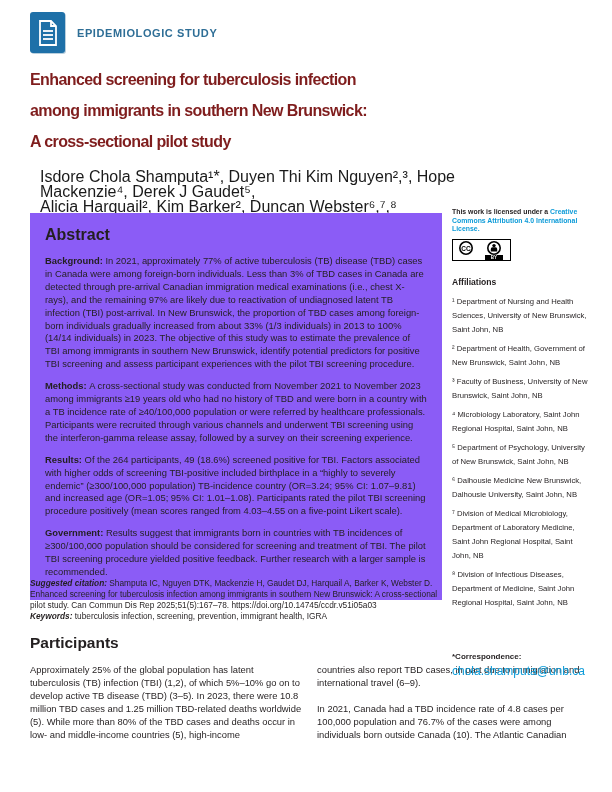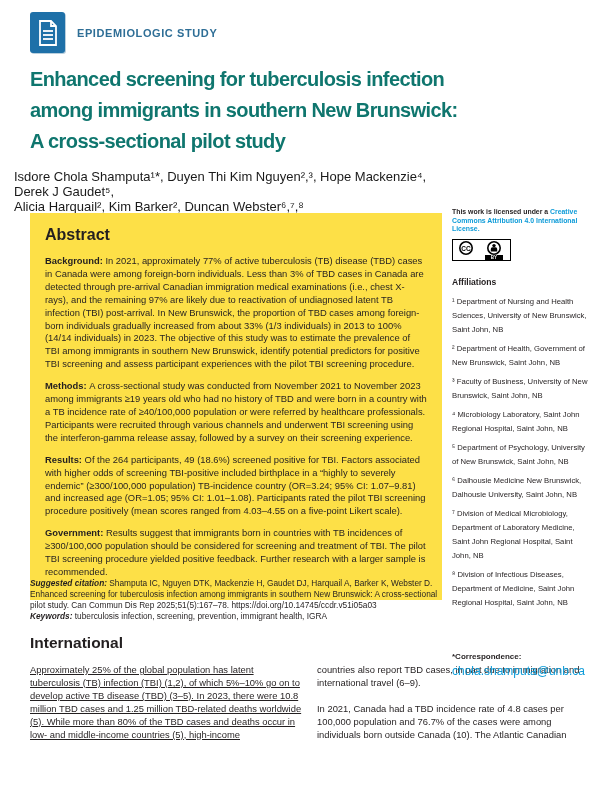--- a/index.html
+++ b/index.html
@@ -18,43 +18,43 @@
     display: flex; align-items: center; justify-content: center;
     box-shadow: 1px 1px 0 #b9cfdd;
   }
   .cat-label {
     margin-left: 12px; font-size: 11px; font-weight: bold;
     letter-spacing: 0.6px; color: #2e6e96;
   }
   
   .title-block { position: absolute; left: 30px; top: 64px; }
   .title-line {
-    font-size: 20px; font-weight: bold; letter-spacing: -0.6px;
-    line-height: 31px; white-space: nowrap; color: #0f766e;
+    font-size: 16px; font-weight: bold; letter-spacing: -0.6px;
+    line-height: 31px; white-space: nowrap; color: #7f1d1d;
   }
-  .authors { position: absolute; left: 14px; top: 169px; width: 430px;
-    font-size: 13px; line-height: 15px; color: #1a1a1a; }
+  .authors { position: absolute; left: 40px; top: 169px; width: 430px;
+    font-size: 16px; line-height: 15px; color: #1a1a1a; }
   
   .abstract-box {
     position: absolute; left: 30px; top: 213px; width: 412px; min-height: 358px;
-    background: #fde047; padding: 13px 15px 12px 15px;
+    background: #8b5cf6; padding: 13px 15px 12px 15px;
   }
   .abstract-heading { font-size: 16px; font-weight: bold; margin-bottom: 11px; }
   .abs-para { font-size: 9.4px; line-height: 12.9px; margin-bottom: 9px; text-align: left; }
   .abs-para b { font-weight: bold; }
   
   .citation { position: absolute; left: 30px; top: 578px; width: 415px;
     font-size: 8.3px; line-height: 11px; }
   .lead-bi { font-weight: bold; font-style: italic; }
   
   .intro { position: absolute; left: 30px; top: 634px; width: 558px; }
   .intro-heading { font-size: 15.5px; font-weight: bold; margin-bottom: 12px; }
   .intro-cols { display: flex; gap: 11px; }
   .intro-col { font-size: 9.4px; line-height: 12.9px; }
-  .intro-col.left  { width: 276px; text-decoration: underline; }
+  .intro-col.left  { width: 276px; }
   .intro-col.right { width: 271px; }
   .intro-col p { margin-bottom: 13px; }
   
   .sidebar { position: absolute; left: 452px; top: 208px; width: 136px; }
   .license { font-size: 6.9px; line-height: 8.6px; font-weight: bold; }
   .license a, .email a { color: #0d9bd8; text-decoration: none; }
   .cc-badge { margin-top: 5px; display: block; cursor: pointer; }
   .aff-heading { font-size: 8.6px; font-weight: bold; margin-top: 16px; margin-bottom: 8px; }
   .aff-item { font-size: 7.7px; line-height: 14px; margin-bottom: 5px; }
   .correspondence { margin-top: 42px; }
@@ -101,21 +101,21 @@
     <p class="abs-para"><b>Results: </b><span>Of the 264 participants, 49 (18.6%) screened positive for TBI. Factors associated with higher odds of screening TBI-positive included birthplace in a “highly to severely endemic” (≥300/100,000 population) TB-incidence country (OR=3.24; 95% CI: 1.07–9.81) and increased age (OR=1.05; 95% CI: 1.01–1.08). Participants rated the pilot TBI screening procedure positively (mean scores ranged from 4.03–4.55 on a five-point Likert scale).</span></p>
     <p class="abs-para"><b>Government: </b><span>Results suggest that immigrants born in countries with TB incidences of ≥300/100,000 population should be considered for screening and treatment of TBI. The pilot TBI screening procedure yielded positive feedback. Further research with a larger sample is recommended.</span></p>
   </div>
 
   <div class="citation">
     <span class="lead-bi">Suggested citation: </span><span>Shamputa IC, Nguyen DTK, Mackenzie H, Gaudet DJ, Harquail A, Barker K, Webster D. Enhanced screening for tuberculosis infection among immigrants in southern New Brunswick: A cross-sectional pilot study. Can Commun Dis Rep 2025;51(5):167–78. https://doi.org/10.14745/ccdr.v51i05a03</span><br>
     <span class="lead-bi">Keywords: </span><span>tuberculosis infection, screening, prevention, immigrant health, IGRA</span>
   </div>
 
   <div class="intro">
-    <div class="intro-heading">International</div>
+    <div class="intro-heading">Participants</div>
     <div class="intro-cols">
       <div class="intro-col left">
         <p>Approximately 25% of the global population has latent tuberculosis (TB) infection (TBI) (1,2), of which 5%–10% go on to develop active TB disease (TBD) (3–5). In 2023, there were 10.8 million TBD cases and 1.25 million TBD-related deaths worldwide (5). While more than 80% of the TBD cases and deaths occur in low- and middle-income countries (5), high-income</p>
       </div>
       <div class="intro-col right">
         <p>countries also report TBD cases, in part due to immigration and international travel (6–9).</p>
         <p>In 2021, Canada had a TBD incidence rate of 4.8 cases per 100,000 population and 76.7% of the cases were among individuals born outside Canada (10). The Atlantic Canadian</p>
       </div>
     </div>
   </div>

